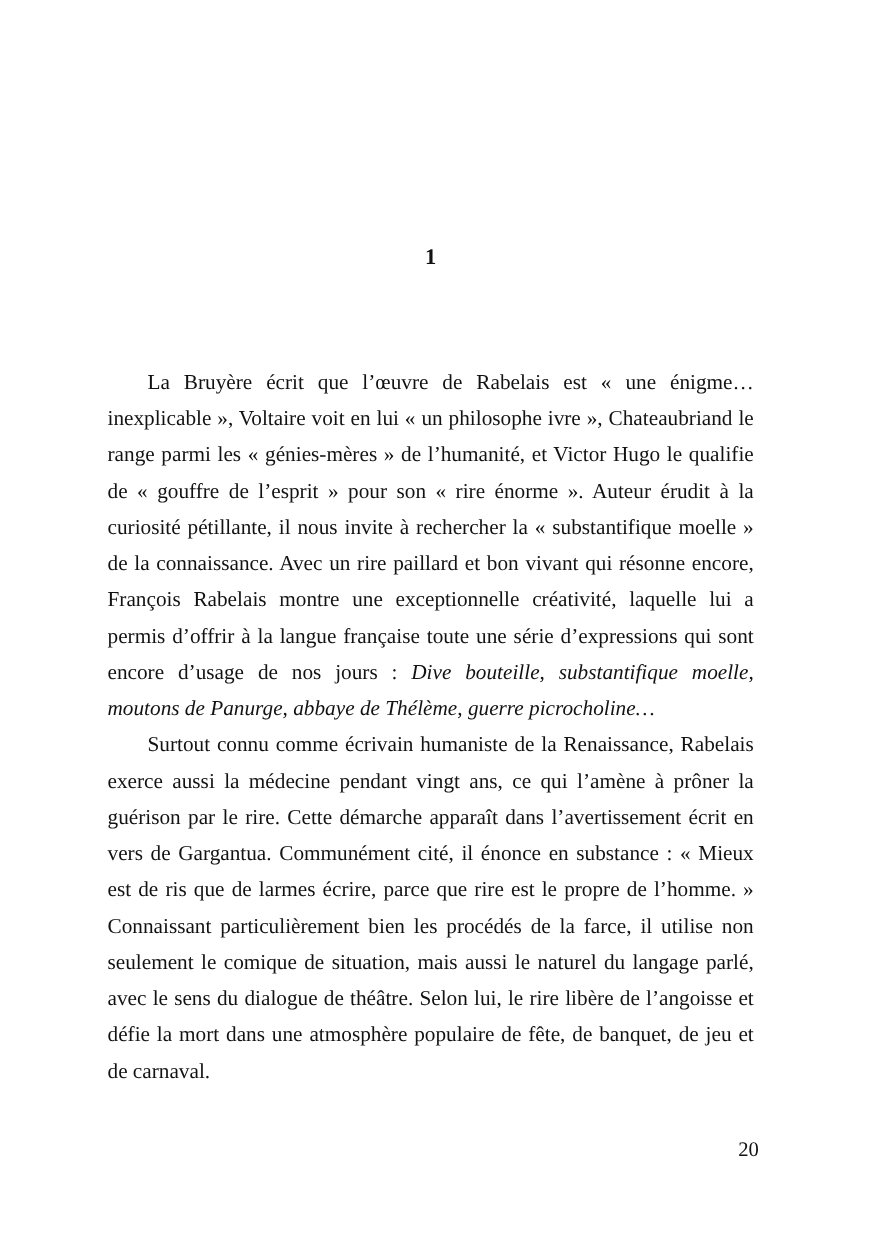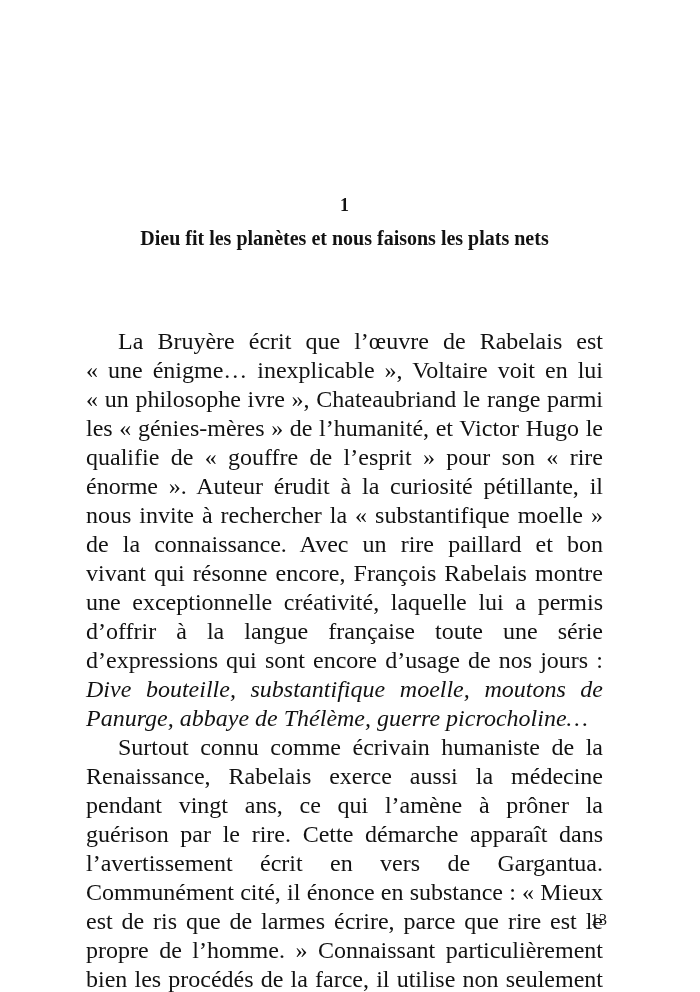--- a/index.html
+++ b/index.html
@@ -29,21 +29,21 @@
     font-weight: bold;
     line-height: 24px;
   }
   .chapter-title {
     font-size: 20px;
     font-weight: bold;
     line-height: 30px;
     margin: 6px 0 0 0;
   }
   .body-text p.para {
-    font-size: 24px;
+    font-size: 17px;
     line-height: 29px;
     text-align: justify;
     text-justify: inter-word;
     text-indent: 32px;
     margin: 0;
     font-family: Liberation Serif, serif;
   }
   .body-text p.para:first-child {
     margin-top: 74px;
   }
@@ -59,23 +59,22 @@
     font-size: 16.5px;
     line-height: 20px;
   }
 </style>
 </head>
 <body>
 
 <div class="page">
   <header class="chapter-head">
     <div class="chapter-number">1</div>
-    <h1 class="chapter-title">Dieu fit les planètes et nous faisons les plats nets</h1>
   </header>
 
   <main class="body-text">
     <p class="para"><span>La Bruyère écrit que l’œuvre de Rabelais est «&nbsp;une énigme… inexplicable&nbsp;», Voltaire voit en lui «&nbsp;un philosophe ivre&nbsp;», Chateaubriand le range parmi les «&nbsp;génies-mères&nbsp;» de l’humanité, et Victor Hugo le qualifie de «&nbsp;gouffre de l’esprit&nbsp;» pour son «&nbsp;rire énorme&nbsp;». Auteur érudit à la curiosité pétillante, il nous invite à rechercher la «&nbsp;substantifique moelle&nbsp;» de la connaissance. Avec un rire paillard et bon vivant qui résonne encore, François Rabelais montre une exceptionnelle créativité, laquelle lui a permis d’offrir à la langue française toute une série d’expressions qui sont encore d’usage de nos jours&nbsp;: </span><em class="ital">Dive bouteille, substantifique moelle, moutons de Panurge, abbaye de Thélème, guerre picrocholine…</em></p>
 
     <p class="para">Surtout connu comme écrivain humaniste de la Renaissance, Rabelais exerce aussi la médecine pendant vingt ans, ce qui l’amène à prôner la guérison par le rire. Cette démarche apparaît dans l’avertissement écrit en vers de Gargantua. Communément cité, il énonce en substance&nbsp;: «&nbsp;Mieux est de ris que de larmes écrire, parce que rire est le propre de l’homme.&nbsp;» Connaissant particulièrement bien les procédés de la farce, il utilise non seulement le comique de situation, mais aussi le naturel du langage parlé, avec le sens du dialogue de théâtre. Selon lui, le rire libère de l’angoisse et défie la mort dans une atmosphère populaire de fête, de banquet, de jeu et de carnaval.</p>
   </main>
 
-  <div class="page-number">13</div>
+  <div class="page-number">20</div>
 </div>
 
 </body></html>

